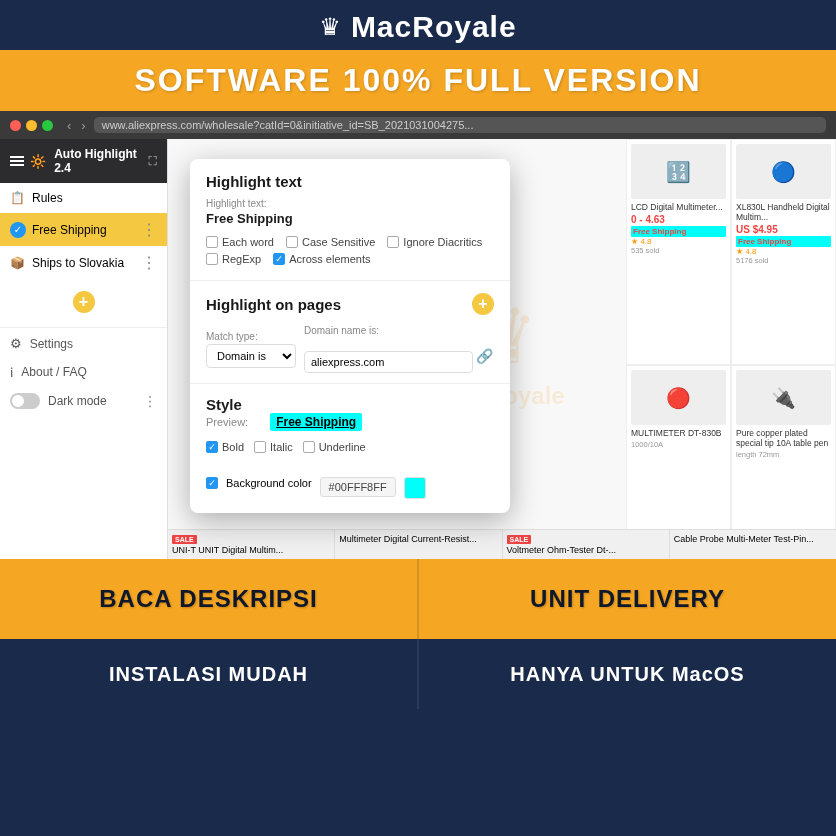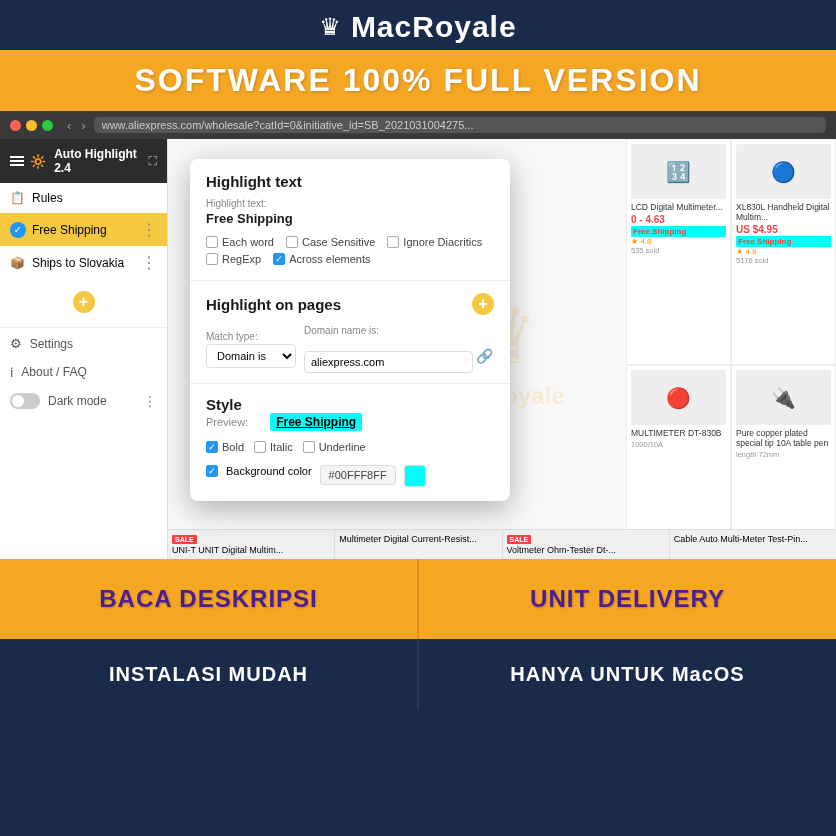--- a/index.html
+++ b/index.html
@@ -373,21 +373,21 @@
       background: #00fff8;
       padding: 2px 6px;
       font-size: 12px;
       font-weight: bold;
       text-decoration: underline;
       border-radius: 2px;
     }
     .style-checkboxes {
       display: flex;
       gap: 10px;
-      margin-bottom: 12px;
+      margin-bottom: 24px;
     }
     .bg-color-row {
       display: flex;
       align-items: flex-start;
       gap: 8px;
     }
     .color-hex {
       font-size: 11px;
       color: #444;
       background: #f5f5f5;
@@ -489,21 +489,21 @@
       justify-content: center;
       border-right: 2px solid #d4921f;
     }
     .bottom-half-right {
       flex: 1;
       display: flex;
       align-items: center;
       justify-content: center;
     }
     .bottom-text {
-      color: #4c1d95;
+      color: #0f172a;
       font-size: 24px;
       font-weight: 900;
       letter-spacing: 1px;
       text-shadow: 1px 1px 2px rgba(0,0,0,0.2);
       text-align: center;
     }
 
     .dark-banner-bottom {
       background: #1a2a4a;
       display: flex;
@@ -764,21 +764,21 @@
           <div>UNI-T UNIT Digital Multim...</div>
         </div>
         <div style="flex:1;padding:4px;border-right:1px solid #ddd;font-size:9px;">
           <div>Multimeter Digital Current-Resist...</div>
         </div>
         <div style="flex:1;padding:4px;border-right:1px solid #ddd;font-size:9px;">
           <div class="sale-badge">SALE</div>
           <div>Voltmeter Ohm-Tester Dt-...</div>
         </div>
         <div style="flex:1;padding:4px;font-size:9px;">
-          <div>Cable Auto Multi-Meter Test-Pin...</div>
+          <div>Cable Probe Multi-Meter Test-Pin...</div>
         </div>
       </div>
 
     </div>
   </div>
 </div>
 
 <div class="orange-banner-bottom">
   <div class="bottom-half-left">
     <span class="bottom-text">BACA DESKRIPSI</span>

